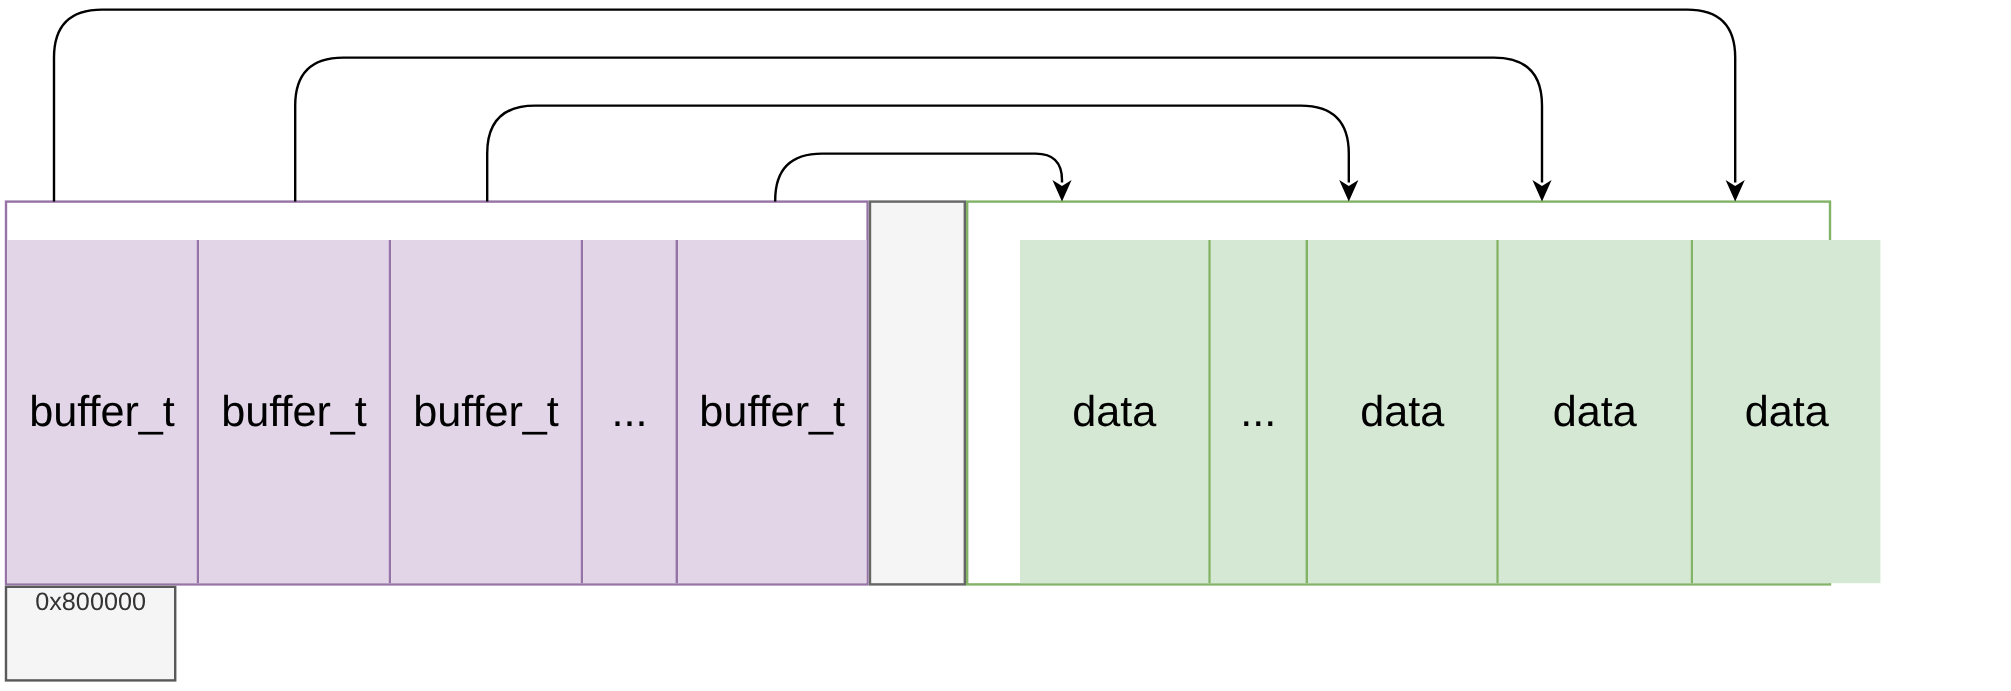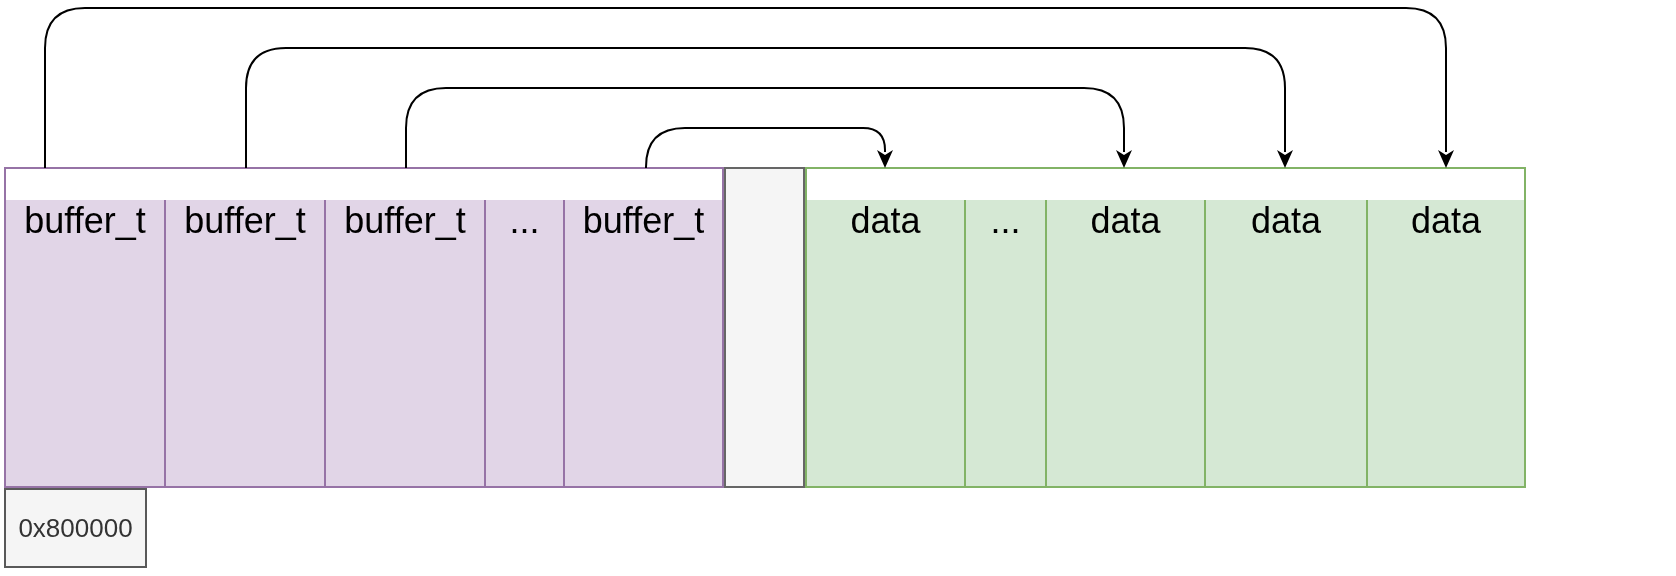--- a/index.html
+++ b/index.html
@@ -21,25 +21,26 @@
   .row-group {
     position: absolute;
     top: 167px;
     height: 321px;
     display: flex;
     box-sizing: border-box;
     border: 2px solid;
     z-index: 1;
   }
   .buffer-group { left: 4px;   width: 720px; }
-  .data-group   { left: 805px; width: 721px; }
+  .data-group   { left: 805px; width: 721px; padding-left: 43px; }
   .cell {
     box-sizing: border-box;
     flex: 0 0 auto;
     display: flex;
+    align-items: center;
     justify-content: center;
     font-size: 36px;
     color: #000000;
     border-right: 2px solid;
     overflow: hidden;
     margin-top: 31px;
   }
   .cell:last-child { border-right: none; }
   .gap-cell {
     position: absolute;
@@ -51,23 +52,22 @@
     z-index: 2;
   }
   .addr-box {
     position: absolute;
     top: 488px;
     height: 80px;
     box-sizing: border-box;
     border: 2px solid #595959;
     background: #F5F5F5;
     display: flex;
-    align-items: center;
     justify-content: center;
-    font-size: 26px;
+    font-size: 21px;
     color: #333333;
     z-index: 2;
   }
   .addr-left  { left: 4px;    width: 143px; }
   .addr-right { left: 1526px; width: 140px; }
 </style>
 </head>
 <body>
 
 <div class="canvas">

